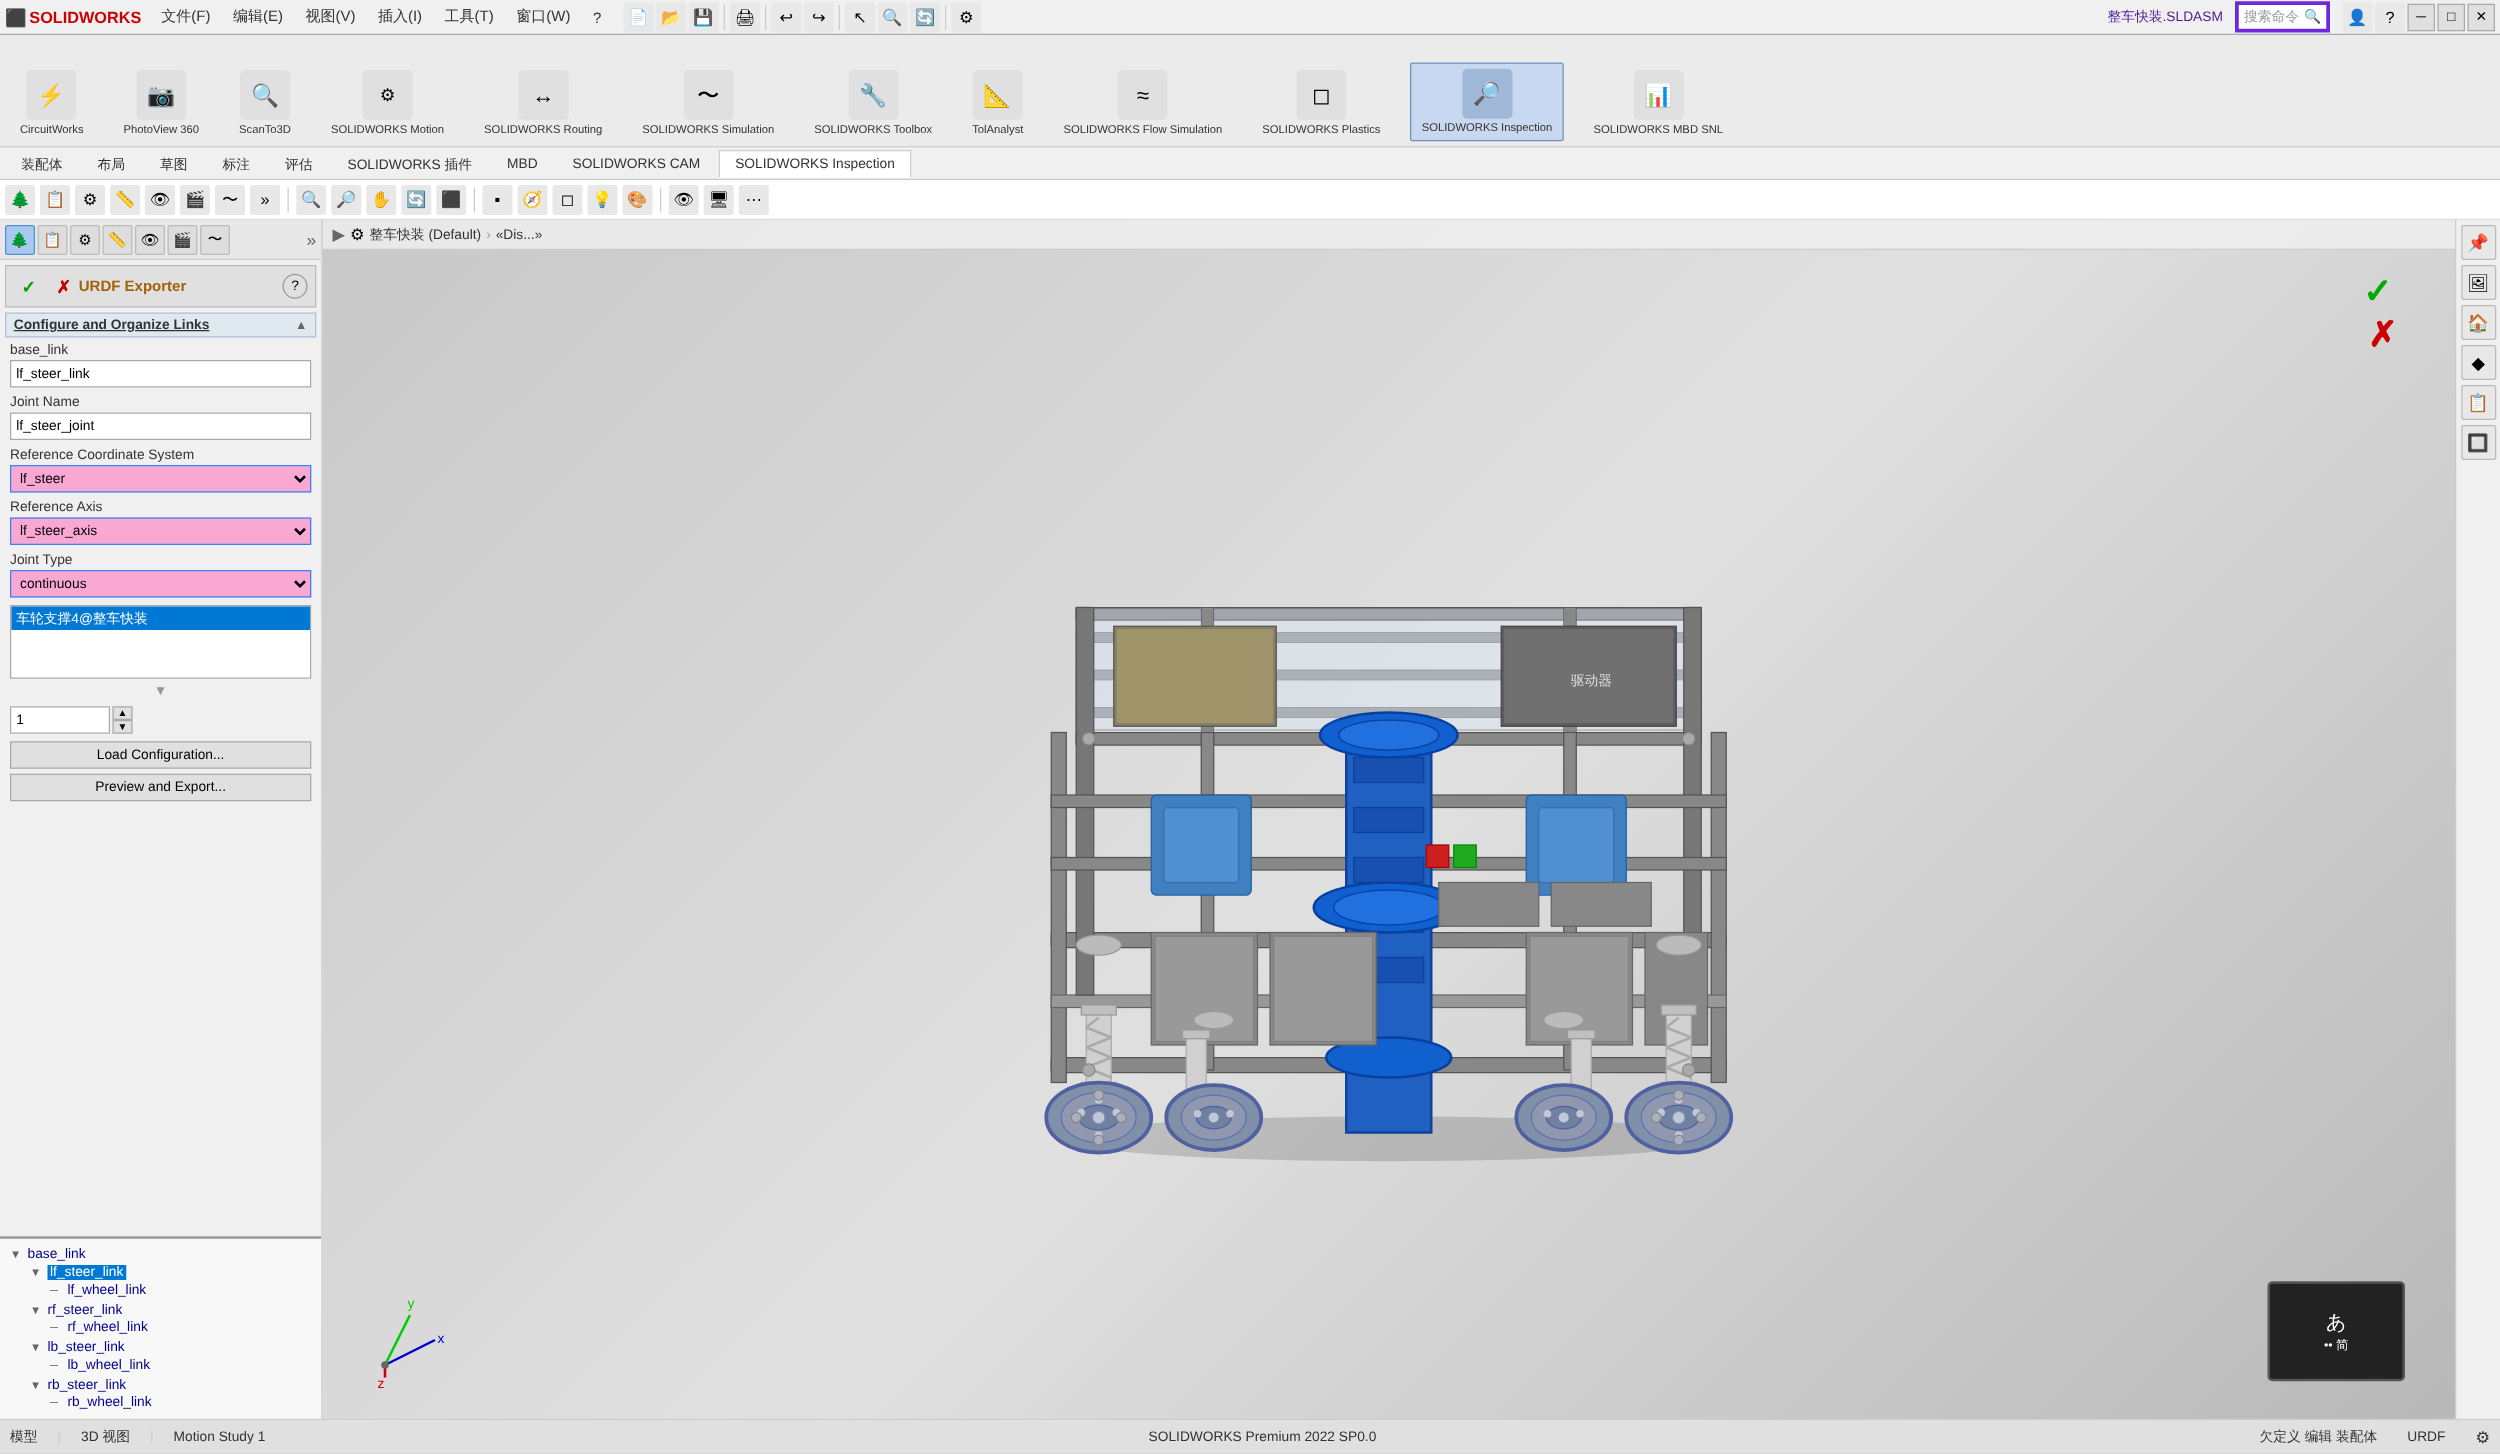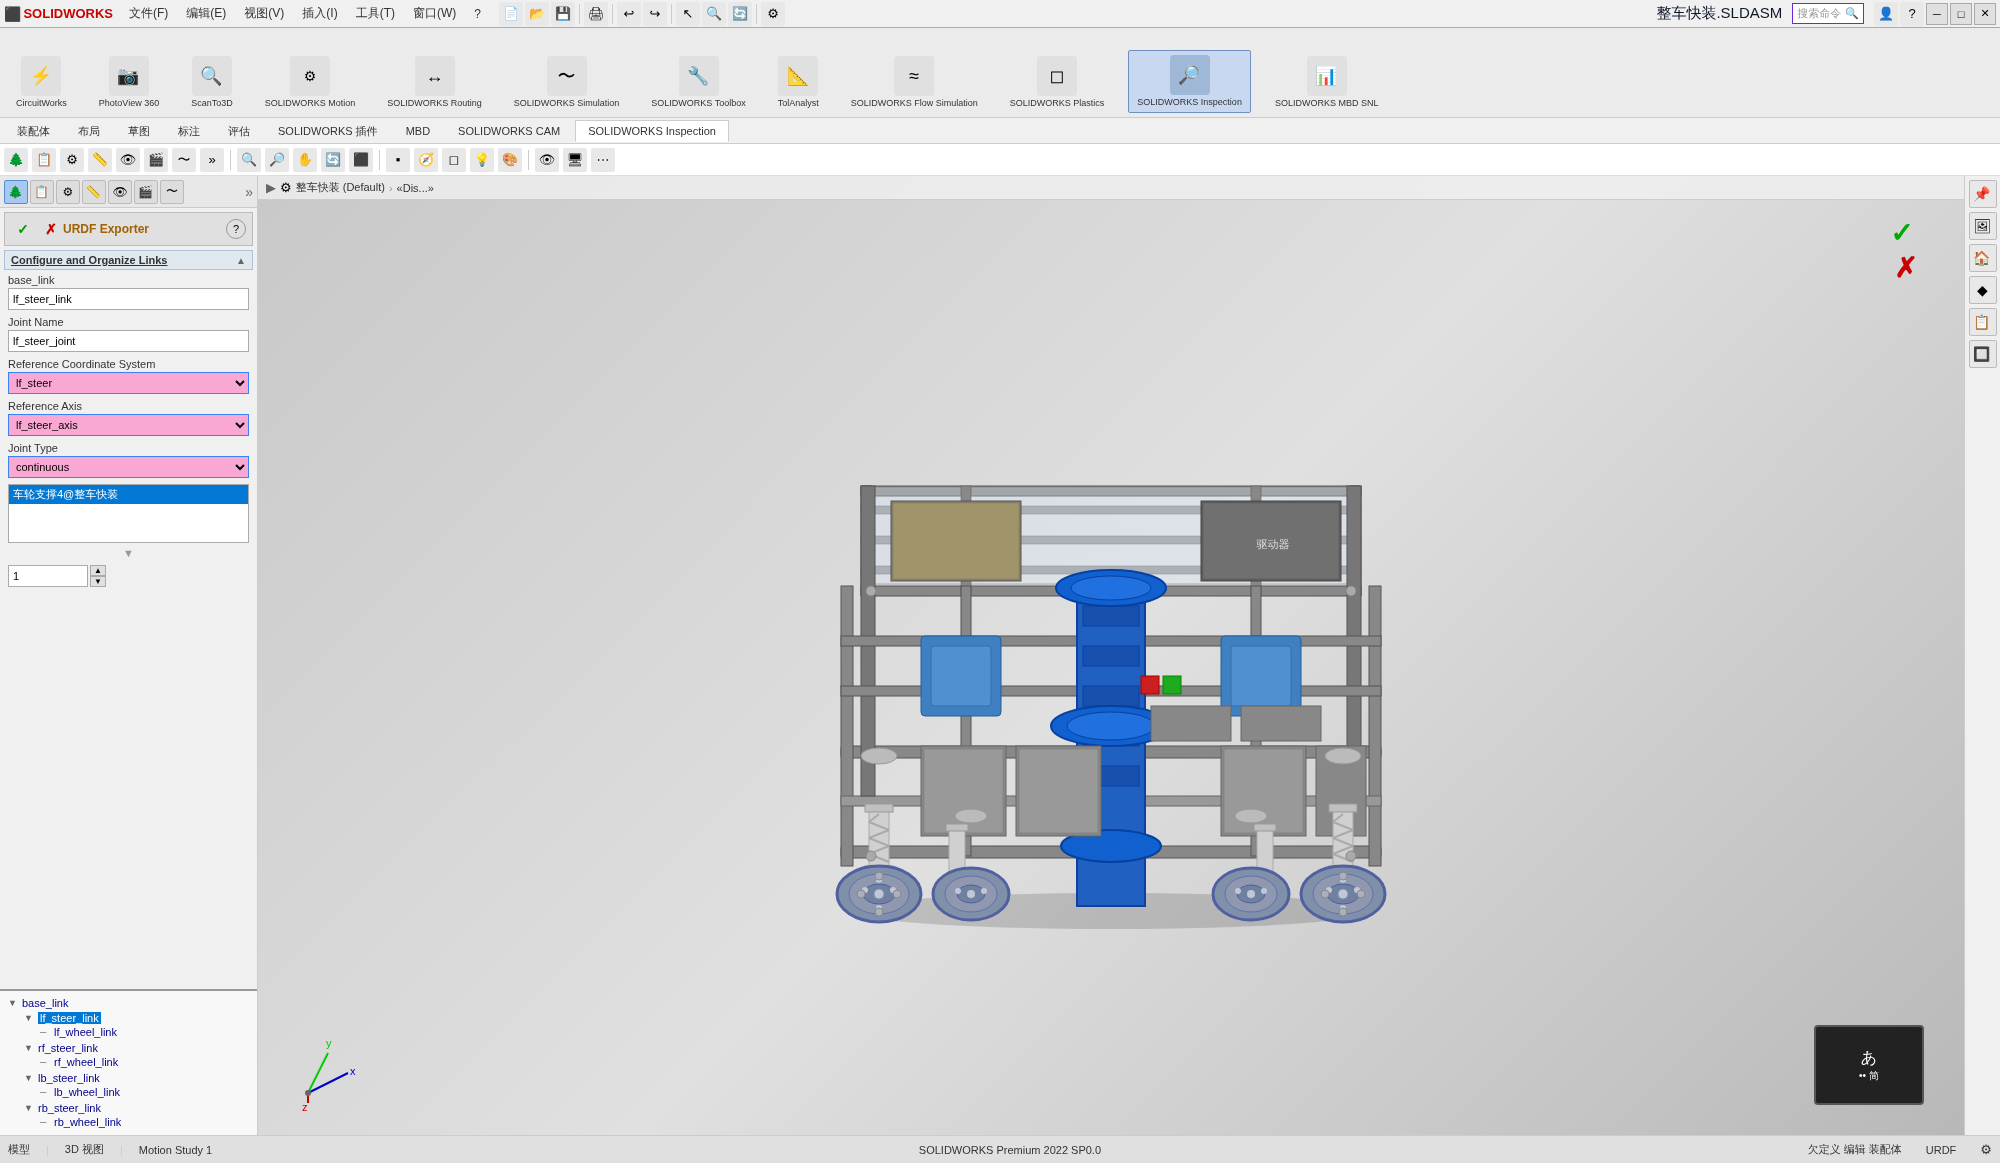--- a/index.html
+++ b/index.html
@@ -130,23 +130,23 @@
     <div class="tool-icon">↩</div>
     <div class="tool-icon">↪</div>
     <div class="tool-sep"></div>
     <div class="tool-icon">↖</div>
     <div class="tool-icon">🔍</div>
     <div class="tool-icon">🔄</div>
     <div class="tool-sep"></div>
     <div class="tool-icon">⚙</div>
   </div>
   <div class="spacer"></div>
-  <div style="font-size:15px; color:#0f172a; margin-right:8px;">整车快装.SLDASM</div>
-
-  <div style="display:flex; align-items:center; border:1px solid #6d28d9; background:white; padding:2px 4px; margin-right:8px;">
+  <div style="font-size:11px; color:#4c1d95; margin-right:8px;">整车快装.SLDASM</div>
+
+  <div style="display:flex; align-items:center; border:3px solid #6d28d9; background:white; padding:2px 4px; margin-right:8px;">
     <span style="font-size:11px; color:#999;">搜索命令</span>
     <span style="font-size:11px; margin-left:4px;">🔍</span>
   </div>
 
   <div class="tool-icon">👤</div>
   <div class="tool-icon">?</div>
   <div class="win-controls">
     <div class="win-btn">─</div>
     <div class="win-btn">□</div>
     <div class="win-btn" style="background:#e0e0e0;">✕</div>
@@ -315,20 +315,24 @@
       </div>
 
       <div class="spinner-row">
         <input type="text" class="spinner-input" value="1" style="">
         <div class="spinner-btns">
           <button class="spinner-btn">▲</button>
           <button class="spinner-btn">▼</button>
         </div>
       </div>
 
+      <div style="padding:0 4px;">
+        <button class="action-btn">Load Configuration...</button>
+        <button class="action-btn">Preview and Export...</button>
+      </div>
     </div>
 
     <div id="tree-panel">
 
       <div class="tree-node">
         <div class="tree-row">
           <span class="tree-indent" style="width:0px;"></span>
           <span class="tree-toggle">▼</span>
           <span class="tree-label">base_link</span>
         </div>

